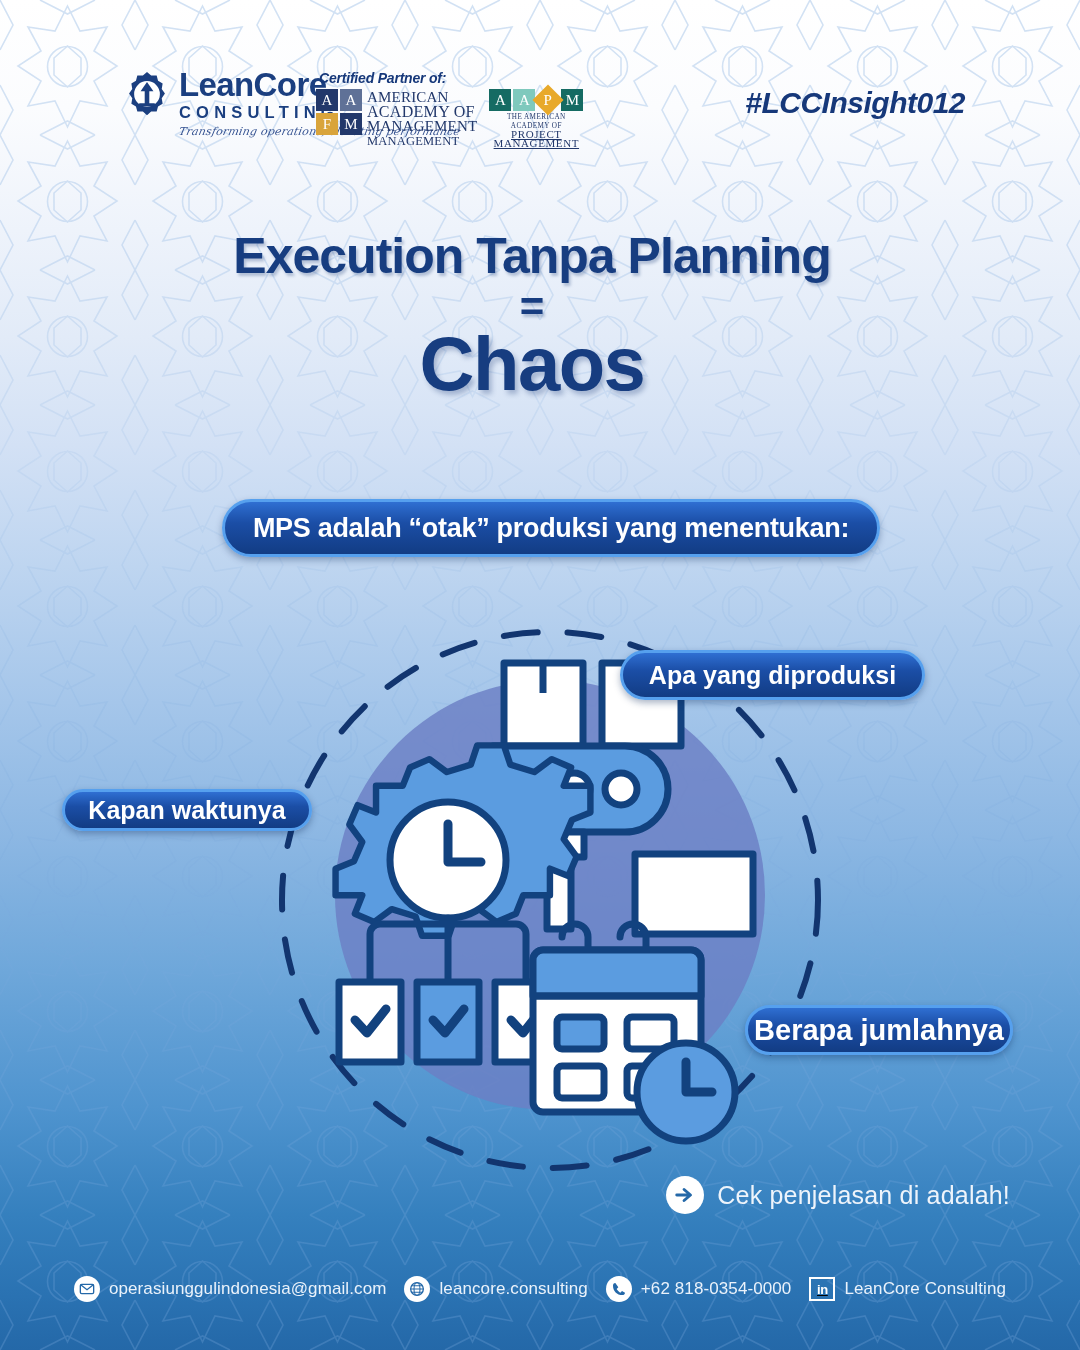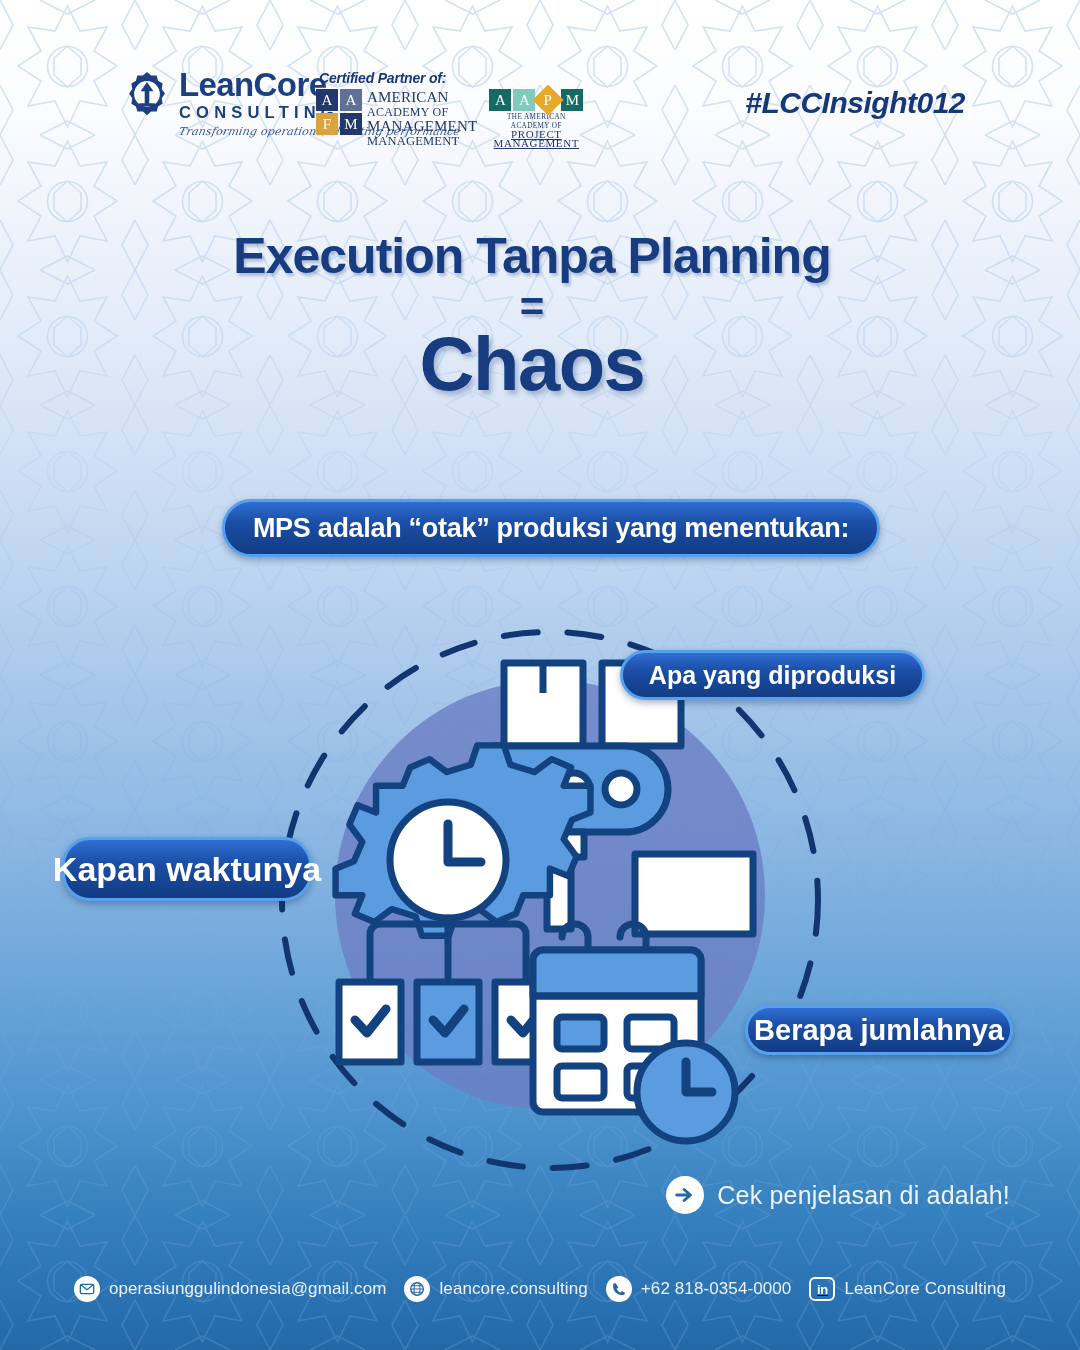--- a/index.html
+++ b/index.html
@@ -79,21 +79,21 @@
   }
   .sq-navy{ background:#22386b; }
   .sq-slate{ background:#5f7197; }
   .sq-gold{ background:#d9a43b; }
   .aafm-words{
     font-family:"Liberation Serif", serif;
     color:#22386b; line-height:14.5px; letter-spacing:.2px;
     padding-top:1px;
   }
   .aafm-words .w1{ font-size:15px; }
-  .aafm-words .w2{ font-size:12px; letter-spacing:.3px;}
+  .aafm-words .w2{ font-size:16px; letter-spacing:.3px;}
   .aafm-words .w3{ font-size:15px; }
   .aafm-words .w4{ font-size:12.5px; }
 
   .aapm{ display:flex; flex-direction:column; align-items:center; }
   .aapm-row{ display:flex; gap:2px; align-items:center; position:relative; }
   .aapm-row span{
     width:22px; height:22px; color:#fff; font-family:"Liberation Serif", serif;
     font-size:15px; display:flex; align-items:center; justify-content:center;
   }
   .t-dark{ background:#156b63; }
@@ -150,22 +150,22 @@
   .pill-main{
     left:222px; top:499px; width:658px; height:58px;
     font-size:27px; letter-spacing:-.3px;
     border-radius:33px;
   }
   .pill-apa{
     left:620px; top:602px; width:305px; height:50px;
     font-size:25px; border-radius:28px;margin-top:48px;
   }
   .pill-kapan{
-    left:62px; top:789px; width:250px; height:64px;
-    font-size:34px; border-radius:28px;margin-top:48px;
+    left:62px; top:789px; width:250px; height:42px;
+    font-size:25px; border-radius:28px;
   }
   .pill-berapa{
     left:745px; top:1005px; width:268px; height:50px;
     font-size:29px; border-radius:28px;
   }
 
   
   .illus{
     position:absolute; left:255px; top:600px;
     width:590px; height:590px; z-index:10;
@@ -191,21 +191,21 @@
     position:absolute; left:0; right:0; bottom:44px; height:34px;
     display:flex; align-items:center; justify-content:center;
     gap:18px; z-index:20;
   }
   .fitem{ display:flex; align-items:center; gap:9px; }
   .fico{
     width:26px; height:26px; border-radius:50%; background:#fff;
     display:flex; align-items:center; justify-content:center; flex:none;
   }
   .fico svg{ width:16px; height:16px; }
-  .fico.li{ background:transparent; border:2px solid #fff; border-radius:6px; width:26px; height:24px;text-decoration:underline;}
+  .fico.li{ background:transparent; border:2px solid #fff; border-radius:0; width:26px; height:24px;text-decoration:underline;}
   .fico.li span{ color:#fff; font-size:13px; font-weight:bold; letter-spacing:-.4px;}
   .ftext{ font-size:17px; color:#eaf2fb; letter-spacing:.1px; }
 </style>
 </head>
 <body>
 
 <div class="poster">
 
   <div class="pattern">
     <svg viewBox="0 0 1080 1350" preserveAspectRatio="none" xmlns="http://www.w3.org/2000/svg">

